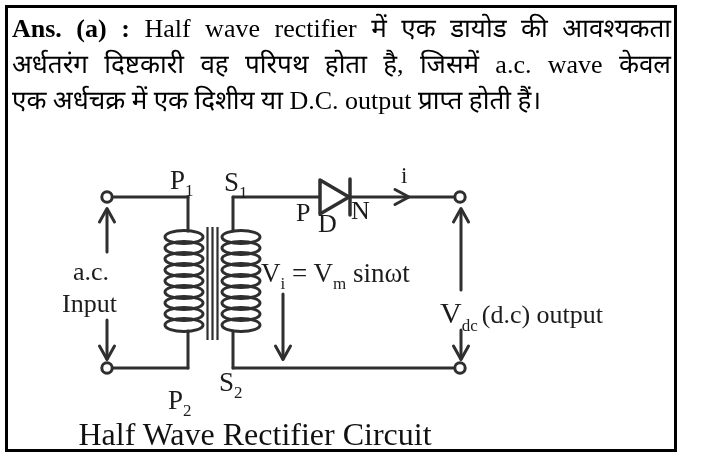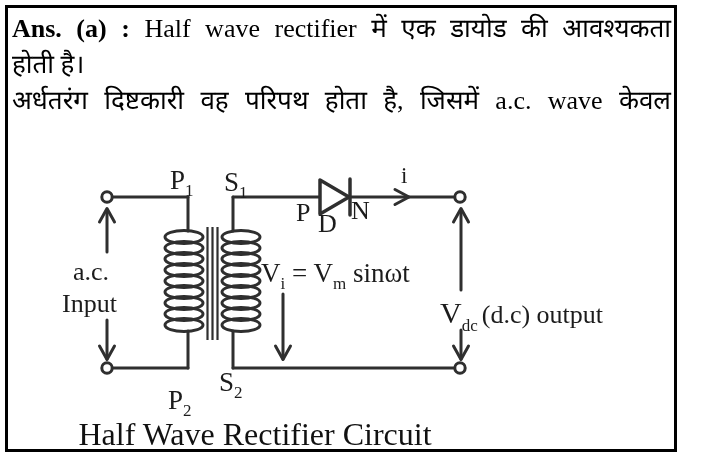--- a/index.html
+++ b/index.html
@@ -53,22 +53,22 @@
   }
 </style>
 </head>
 <body>
 
 <div id="page">
   <div id="frame"></div>
 
   <div id="answer-text">
     <div class="ans-line justify"><span class="bold-label">Ans. (a) :</span><span> Half wave rectifier में एक डायोड की आवश्यकता</span></div>
-    <div class="ans-line">होती है।</div>
     <div class="ans-line justify">अर्धतरंग दिष्टकारी वह परिपथ होता है, जिसमें a.c. wave केवल</div>
+    <div class="ans-line">एक अर्धचक्र में एक दिशीय या D.C. output प्राप्त होती हैं।</div>
   </div>
 
   <svg id="circuit-svg" viewBox="0 0 702 459" xmlns="http://www.w3.org/2000/svg">
 
     <g stroke="#2f2f2f" stroke-width="3" fill="none" stroke-linecap="round" stroke-linejoin="round">
       <path d="M112 197 H188"></path>
       <path d="M188 197 V231"></path>
       <path d="M188 331 V368"></path>
       <path d="M112 368 H188"></path>
       <path d="M233 197 V231"></path>

